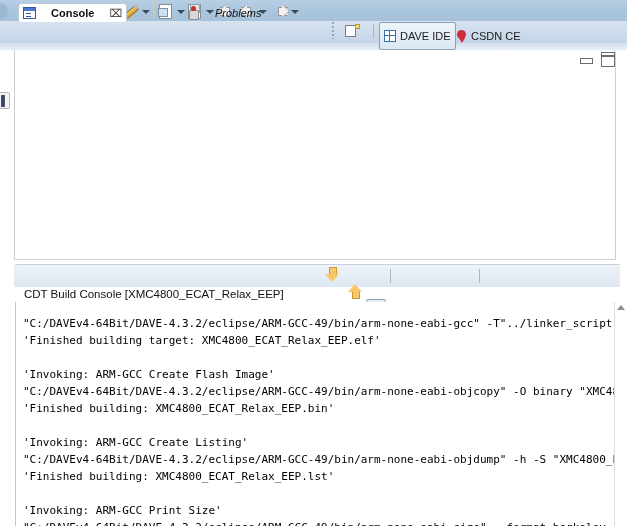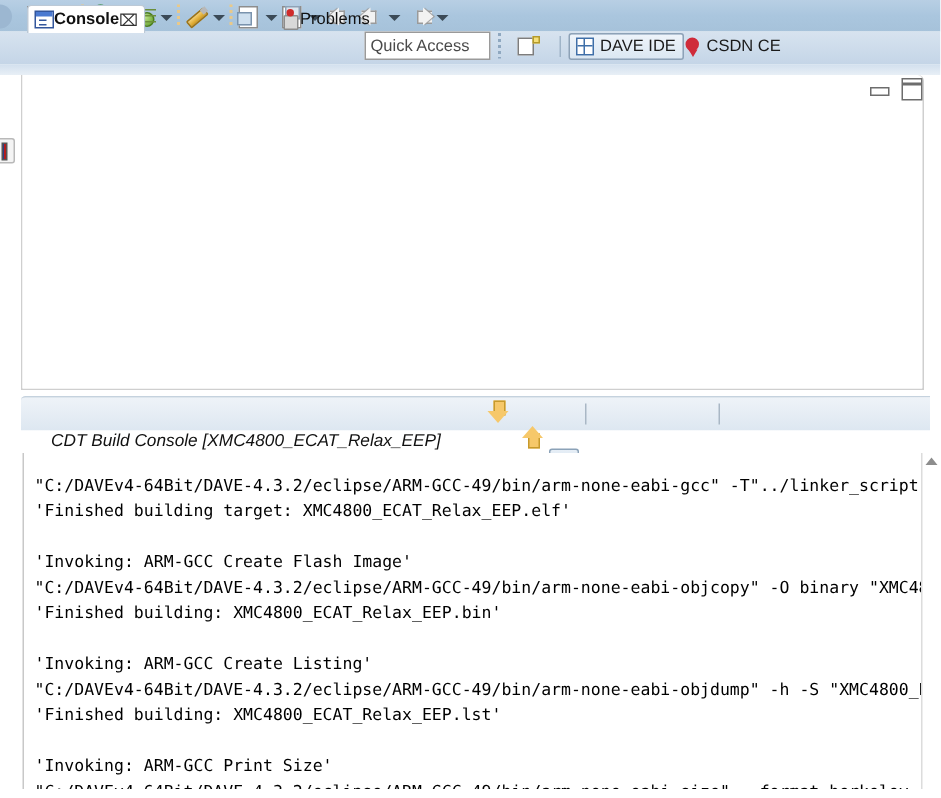--- a/index.html
+++ b/index.html
@@ -107,21 +107,21 @@
     position: absolute; left: 373px; top: 24px; width: 1px; height: 14px;
     background: #9fb4c8;
   }
   .persp-open {
     position: absolute; left: 345px; top: 24px; width: 15px; height: 15px;
   }
   .persp-open .pg { position:absolute; left:0; top:1px; width:11px;height:12px;background:#fff;border:1px solid #7d7d7d;}
   .persp-open .st { position:absolute; right:0; top:0; width:5px;height:5px;background:#f5e07a;border:1px solid #b49a2a;}
 
   .persp-btn {
-    position: absolute; top: 22px; height: 18px;
+    position: absolute; top: 22px; height: 28px;
     display: flex; align-items: center; gap: 4px;
     font-size: 11px; color: #1a1a1a; padding: 0 4px;
   }
   .persp-btn.active {
     border: 1px solid #8da2b7;
     background: linear-gradient(to bottom,#eef4fa,#dbe7f2);
     border-radius: 2px;
   }
   .pi-grid { width:12px;height:12px;border:1px solid #3f6fa8;background:#fff;position:relative;}
   .pi-grid::before{content:"";position:absolute;left:0;top:4px;width:10px;height:1px;background:#3f6fa8;}
@@ -167,21 +167,21 @@
     border:1px solid #555; }
   .console-tabs {
     position: absolute; left: 14px; top: 264px;
     width: 606px; height: 23px;
     background: linear-gradient(to bottom,#eef3f8,#dde7f1);
     border-top: 1px solid #c5d2de;
     border-top-left-radius: 3px;
   }
   .tab {
     position: absolute; top: 3px; height: 19px;
-    display: flex; align-items: center; gap: 0;
+    display: flex; align-items: center; gap: 15px;
     font-size: 11px; color: #111; padding: 0 4px;
   }
   .tab.active {
     background: #ffffff;
     border: 1px solid #bcc9d6; border-bottom: none;
     border-top-left-radius: 3px; border-top-right-radius: 3px;
     font-weight: bold;
   }
   .ti-console { width:13px;height:12px;background:#fff;border:1px solid #33569c;position:relative;}
   .ti-console::before{content:"";position:absolute;left:0;top:0;width:11px;height:3px;background:#4a7ad1;}
@@ -226,22 +226,22 @@
   .ctb-opencon { width:16px;height:13px;background:#f8e6a8;border:1px solid #c3a23c;position:relative;}
   .ctb-opencon::before{content:"";position:absolute;left:0;top:-2px;width:7px;height:3px;background:#f8e6a8;border:1px solid #c3a23c;border-bottom:none;}
   .ctb-caret { width:11px;height:16px;position:relative;}
   .ctb-caret::after{content:"";position:absolute;left:2px;top:7px;border-left:4px solid transparent;border-right:4px solid transparent;border-top:4px solid #333;}
   .ctb-min { width:14px;height:11px;position:relative;}
   .ctb-min::after{content:"";position:absolute;left:1px;top:3px;width:11px;height:4px;border:1px solid #6d6d6d;background:#fff;}
   .ctb-max { width:14px;height:15px;border:1px solid #6d6d6d;background:#fff;position:relative;}
   .ctb-max::after{content:"";position:absolute;left:0;top:2px;width:12px;height:1px;background:#6d6d6d;box-shadow:0 1px 0 #6d6d6d;}
 
   .console-title {
-    position: absolute; left: 34px; top: 288px;
-    font-size: 11.5px; color: #111; font-style: italic;
+    position: absolute; left: 24px; top: 288px;
+    font-size: 11.5px; color: #111;
   }
   .console-body {
     position: absolute; left: 15px; top: 302px;
     width: 605px; height: 230px;
     background: #ffffff;
     border-left: 1px solid #c8c8c8;
     overflow: hidden;
   }
   .console-text {
     position: absolute; left: 7px; top: 2px;
@@ -318,23 +318,20 @@
     <div class="tb-ic ic-arrL"></div>
     <div class="tb-arrow"></div>
     <div class="tb-gap"></div>
     <div class="tb-ic ic-arrR"></div>
     <div class="tb-arrow"></div>
   </div>
 
   <div class="perspbar"></div>
   <div class="perspbar-lower"></div>
 
-  <div class="qa-wrap">
-    <span class="qa-text">Quick Access</span>
-  </div>
 
   <div class="persp-sep"></div>
 
   <div class="persp-open">
     <div class="pg"></div>
       <div class="st"></div>
   </div>
   <div class="persp-vline"></div>
 
   <div class="persp-btn active" style="left:379px;">
@@ -356,21 +353,21 @@
   <div class="ed-max"></div>
 
   <div class="panel-left-edge"></div>
   <div class="console-tabs"></div>
 
   <div class="tab active" style="left:18px;">
     <span class="ti-console"></span>
     <span>Console</span>
     <span class="ti-x">⌧</span>
   </div>
-  <div class="tab" style="left:183px;">
+  <div class="tab" style="left:183px;font-style:italic;">
     <span class="ti-prob"></span>
     <span>Problems</span>
   </div>
 
   <div class="ctb ctb-arr-d" style="left:325px;"></div>
   <div class="ctb ctb-arr-u" style="left:348px;"></div>
   <div class="ctb ctb-lock-btn" style="left:366px;"></div>
   <div class="ctb ctb-sep" style="left:390px;top:269px;"></div>
   <div class="ctb ctb-grid" style="left:396px;top:268px;"></div>
   <div class="ctb ctb-gridlock" style="left:416px;top:268px;"></div>

